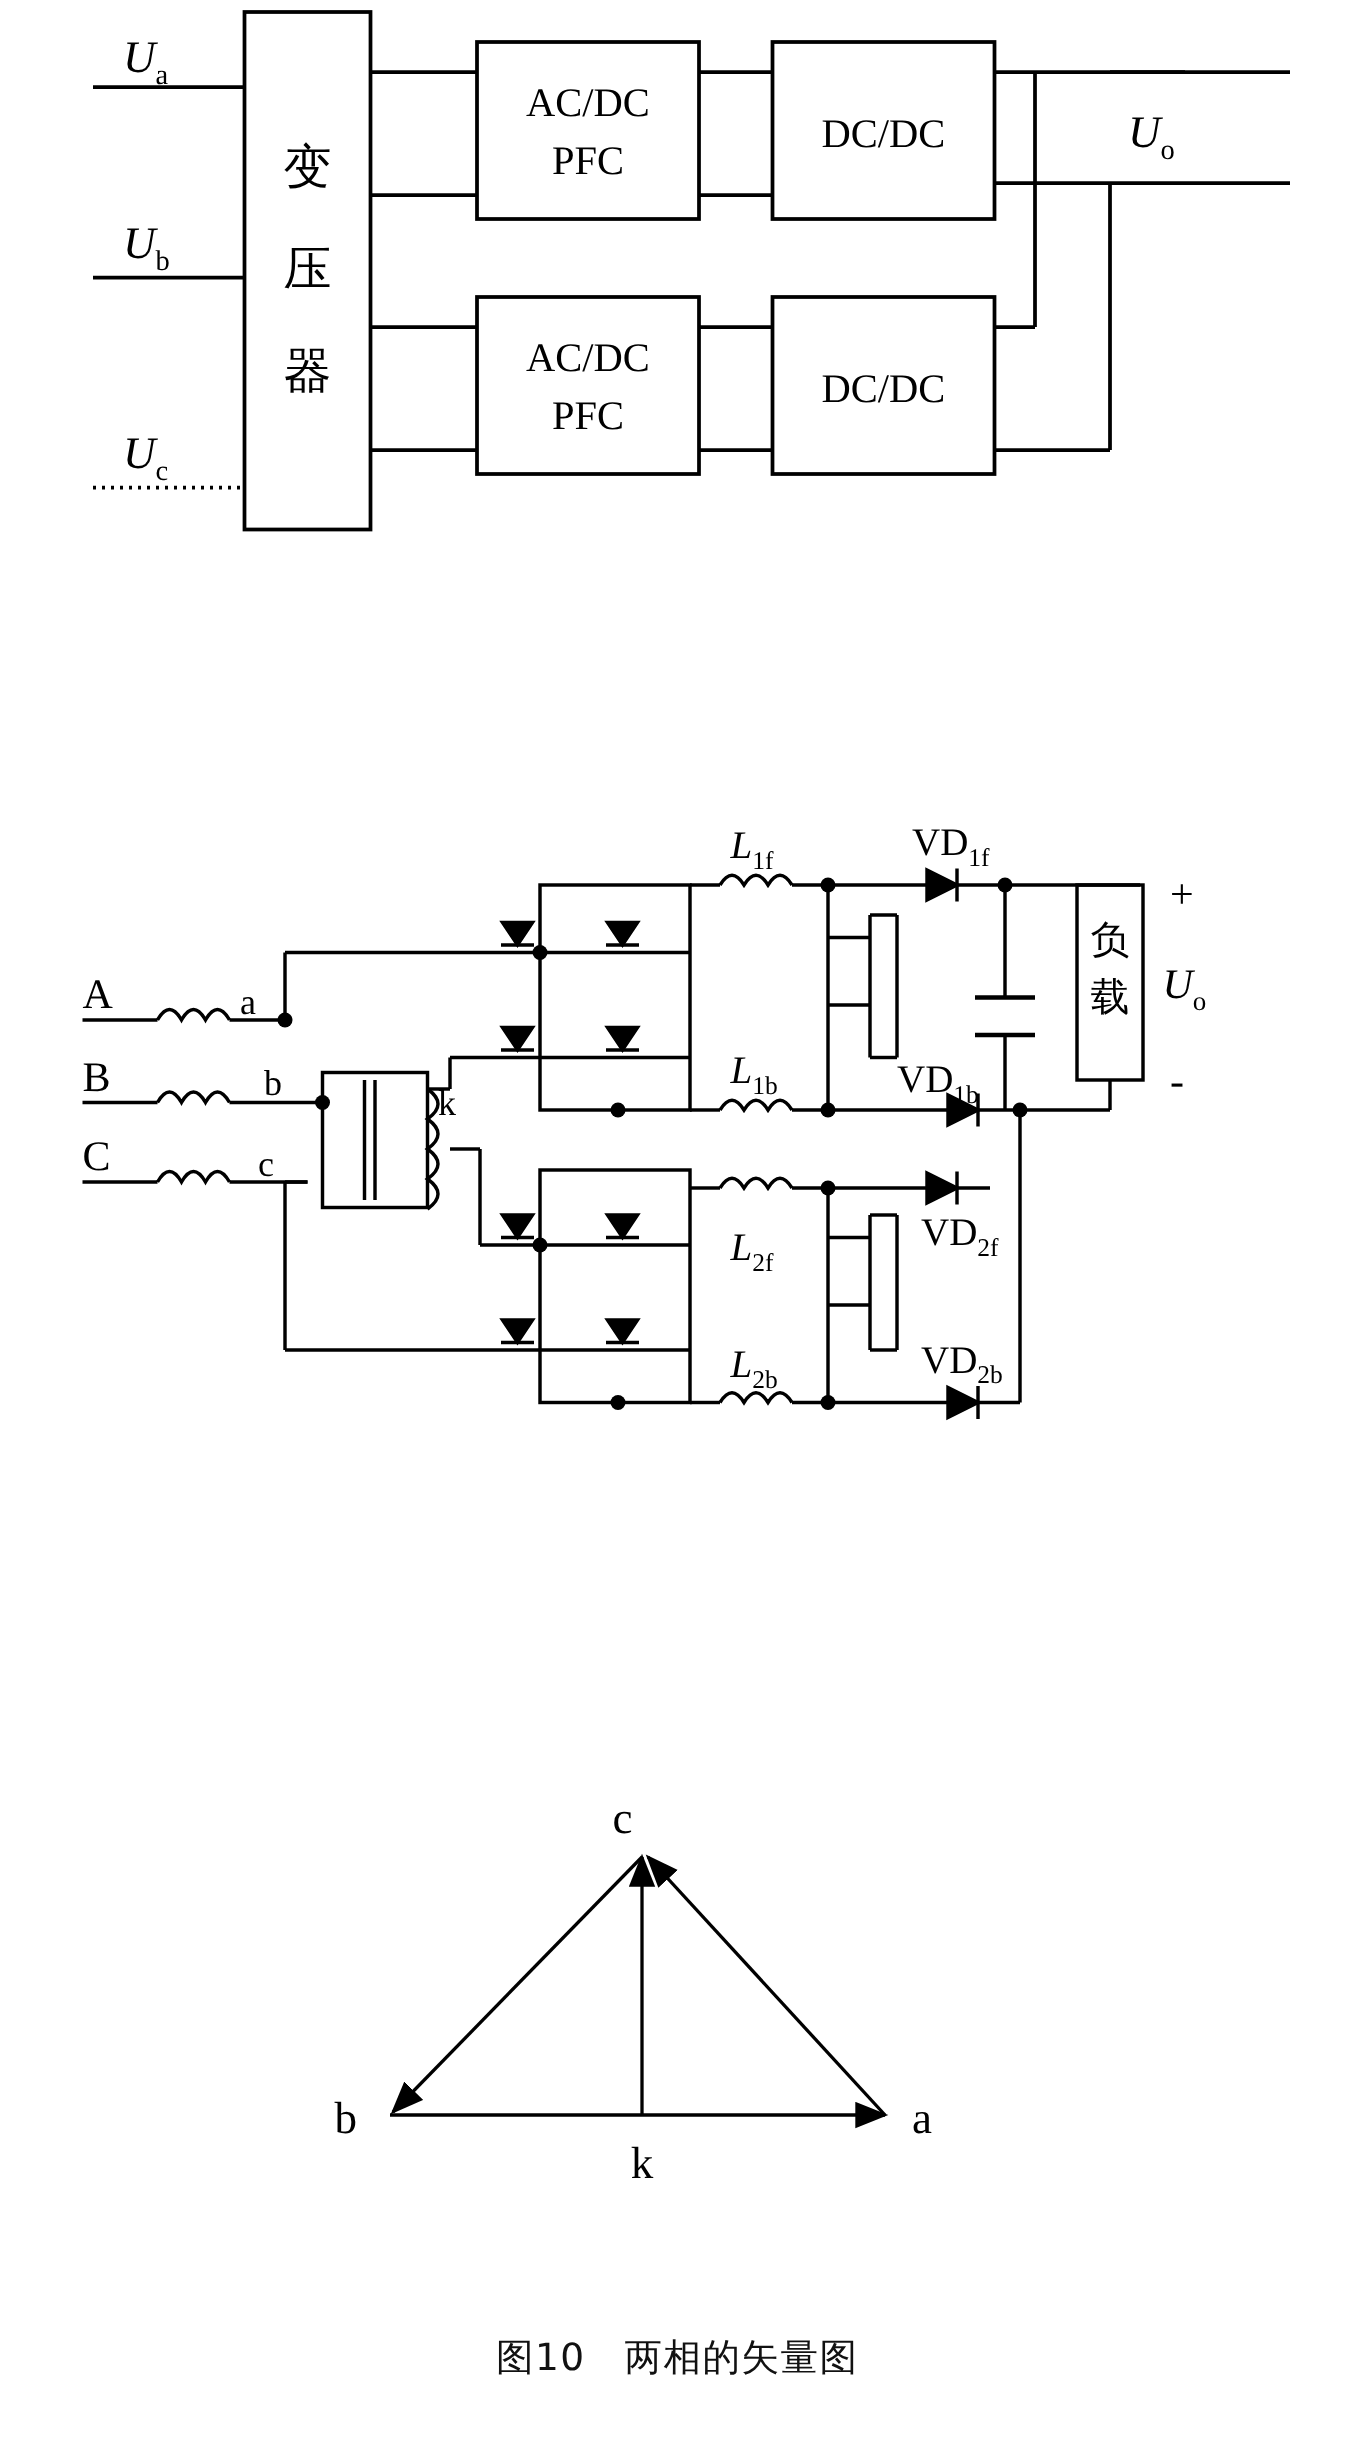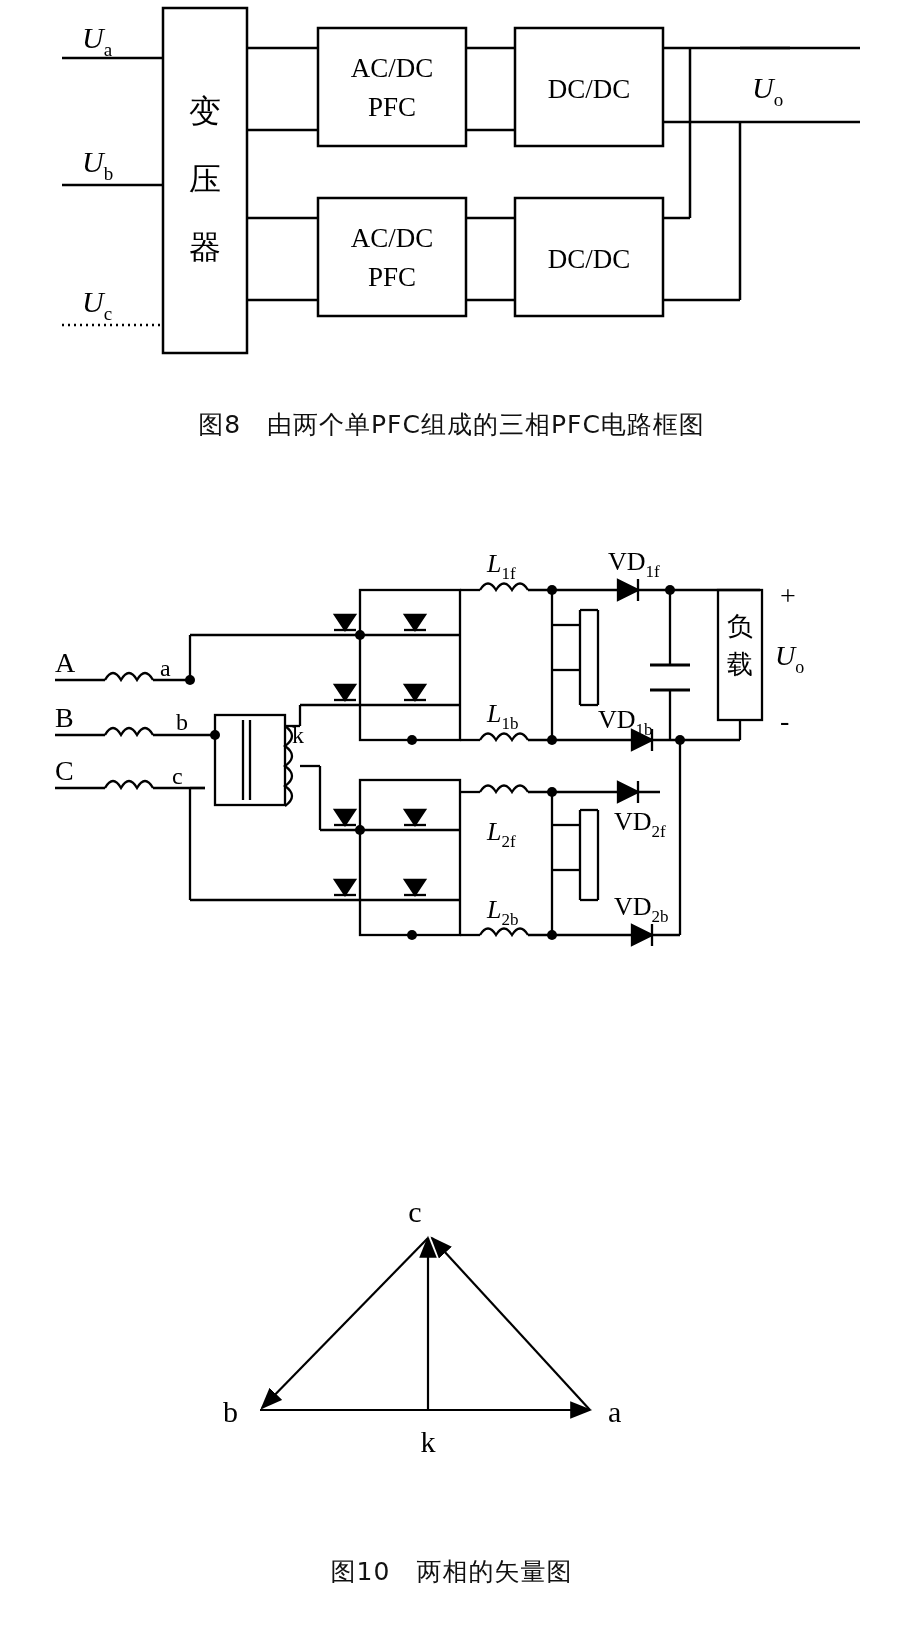--- a/index.html
+++ b/index.html
@@ -117,23 +117,20 @@
         <text class="blocklabel" x="589" y="98" font-size="30" text-anchor="middle">DC/DC</text>
 
         <text class="blocklabel" x="392" y="247" font-size="30" text-anchor="middle">AC/DC</text>
         <text class="blocklabel" x="392" y="286" font-size="30" text-anchor="middle">PFC</text>
 
         <text class="blocklabel" x="589" y="268" font-size="30" text-anchor="middle">DC/DC</text>
       </g>
     </svg>
   </div>
 
-  <div class="caption" style="top:408px;">
-    <span class="num">图8</span><span>由两个单PFC组成的三相PFC电路框图</span>
-  </div>
 
   <div class="fig" style="top:530px;height:480px;">
     <svg width="903" height="480" viewBox="0 0 903 480">
       <g fill="none" stroke="#000" stroke-width="2.3">
 
         <line x1="55" y1="150" x2="105" y2="150"></line>
         <line x1="55" y1="205" x2="105" y2="205"></line>
         <line x1="55" y1="258" x2="105" y2="258"></line>
 
         <path d="M105 150 q8 -14 16 0 q8 -14 16 0 q8 -14 16 0"></path>

